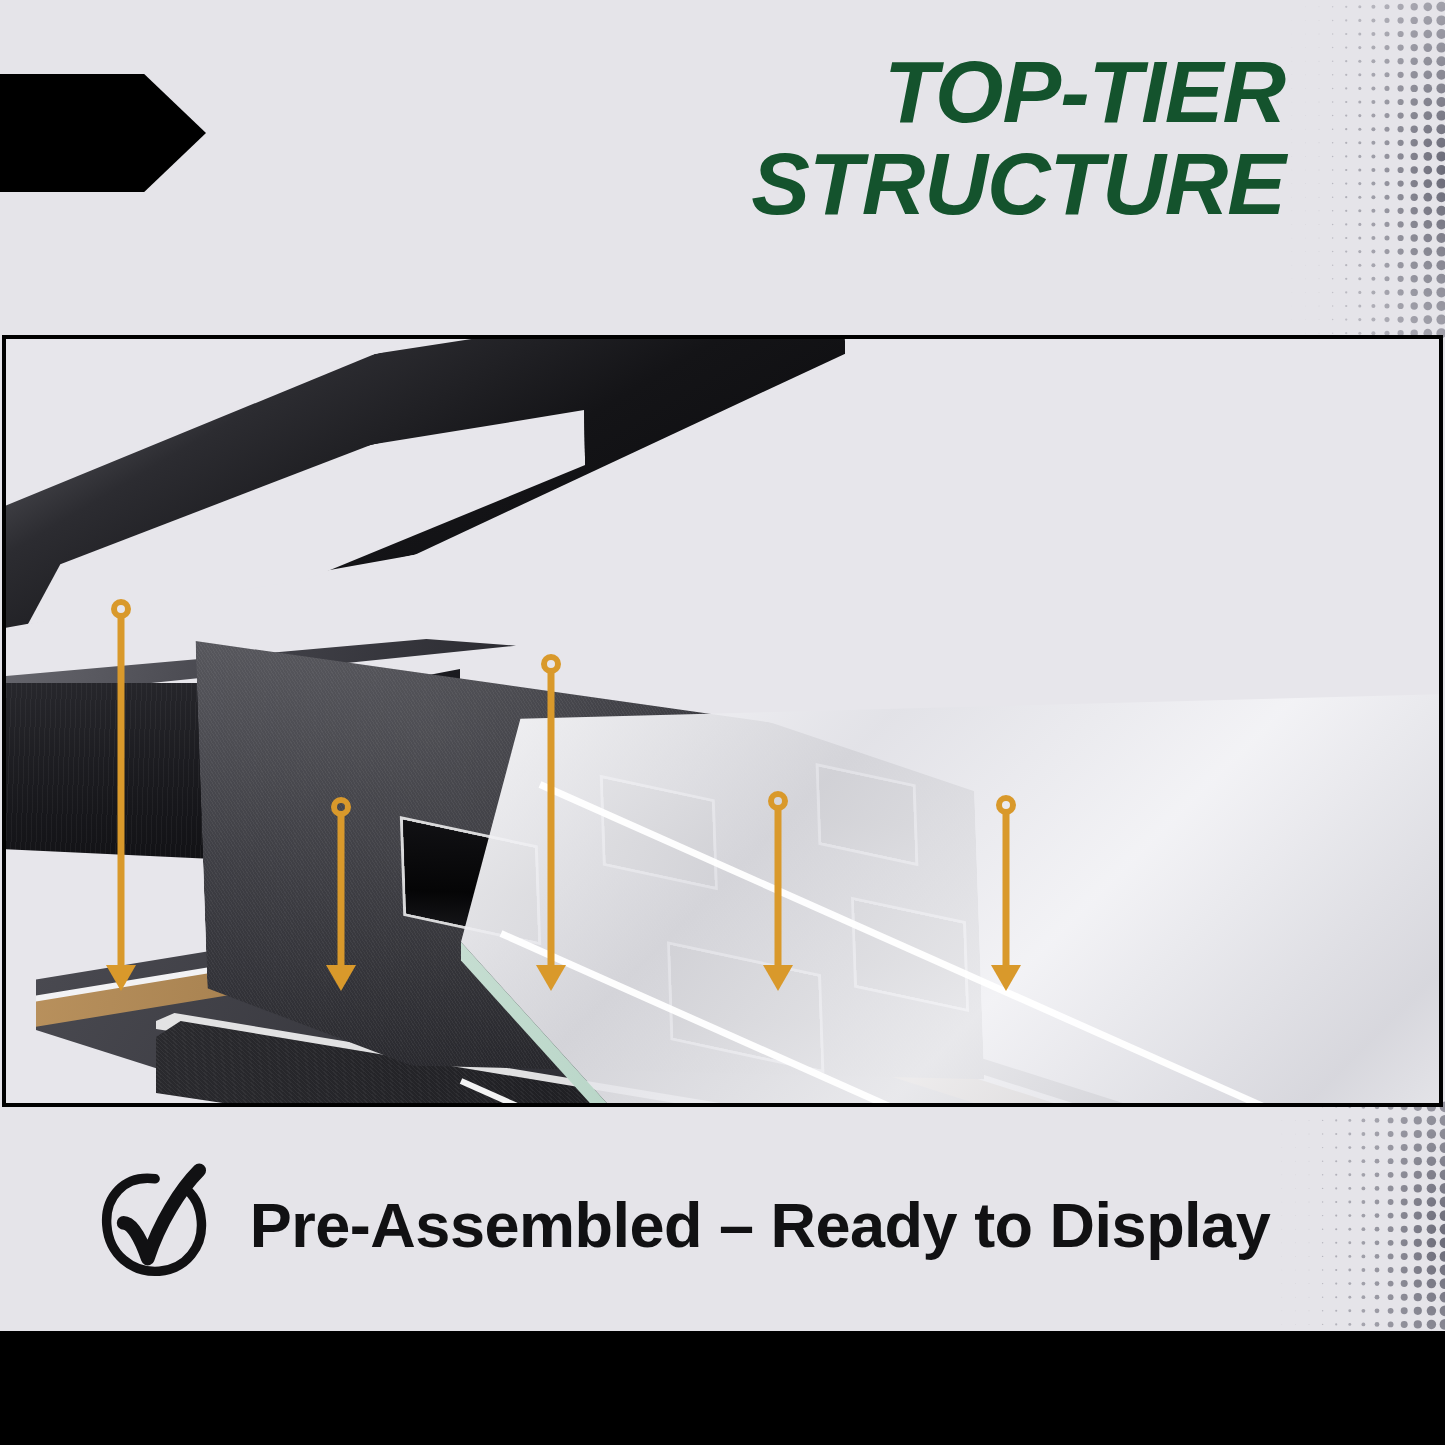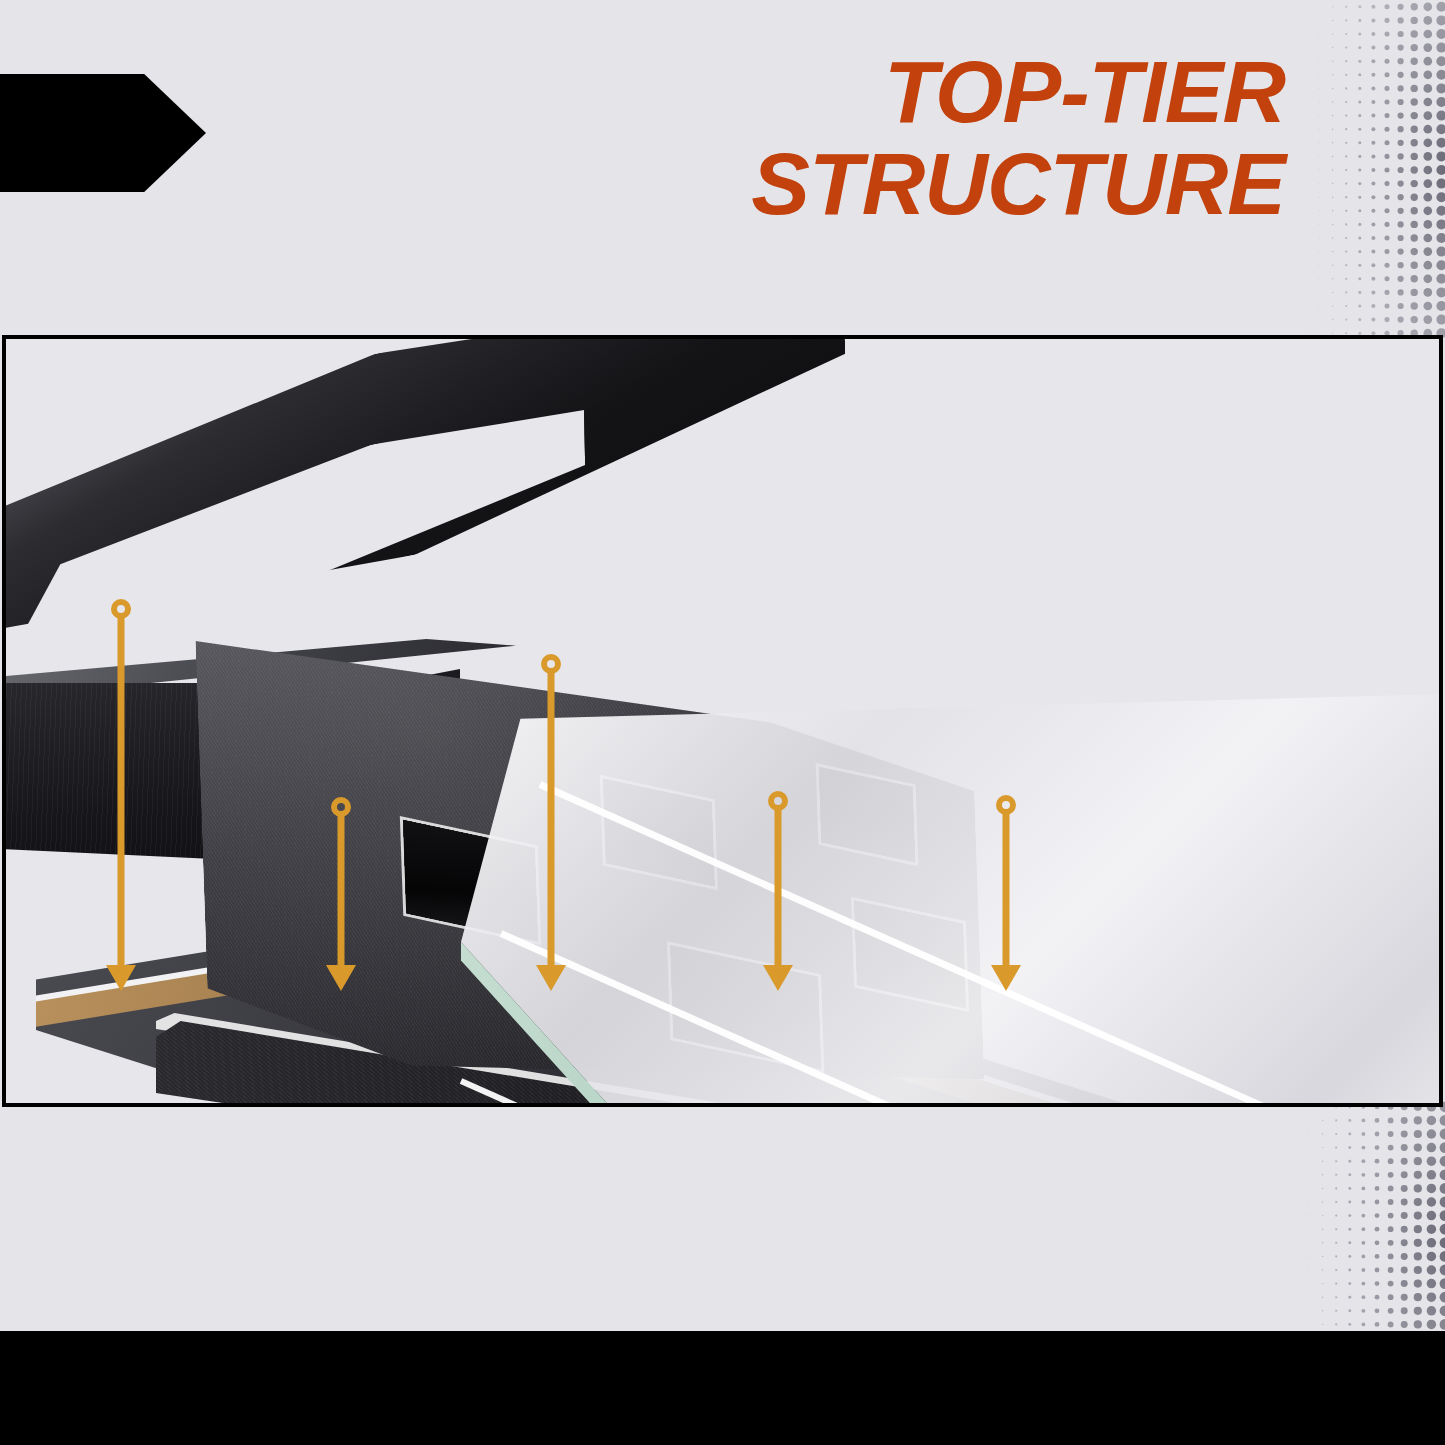--- a/index.html
+++ b/index.html
@@ -43,21 +43,21 @@
     position: absolute;
     right: 160px;
     top: 46px;
     width: 860px;
     text-align: right;
     font-weight: 900;
     font-style: italic;
     font-size: 88px;
     line-height: 1.04;
     letter-spacing: -1px;
-    color: #c2410c;
+    color: #14532d;
     text-transform: uppercase;
     white-space: pre-line;
   }
 
   
   #photo-panel {
     position: absolute;
     left: 2px;
     top: 335px;
     width: 1441px;
@@ -1299,16 +1299,23 @@
       <div class="leader" style="left:985px; top:456px; width:30px; height:207px;">
         <div class="ring"></div>
         <div class="stem" style="top:18px; height:154px;"></div>
         <div class="head" style="top:170px;"></div>
       </div>
 
     </div>
 
   </div>
 
+  <div id="banner">
+    <svg id="check-icon" viewBox="0 0 120 120">
+      <path d="M62 16 C32 12 14 34 16 60 C18 88 40 106 66 104 C92 102 108 80 106 56 C105 42 99 31 89 24" fill="none" stroke="#111113" stroke-width="9" stroke-linecap="round"></path>
+      <path d="M32 58 C40 58 48 72 55 92 C66 58 86 26 104 8" fill="none" stroke="#111113" stroke-width="13" stroke-linecap="round" stroke-linejoin="round"></path>
+    </svg>
+    <div id="banner-text">Pre-Assembled – Ready to Display</div>
+  </div>
 
   <div id="bottom-bar"></div>
 
 </div>
 
 </body></html>

